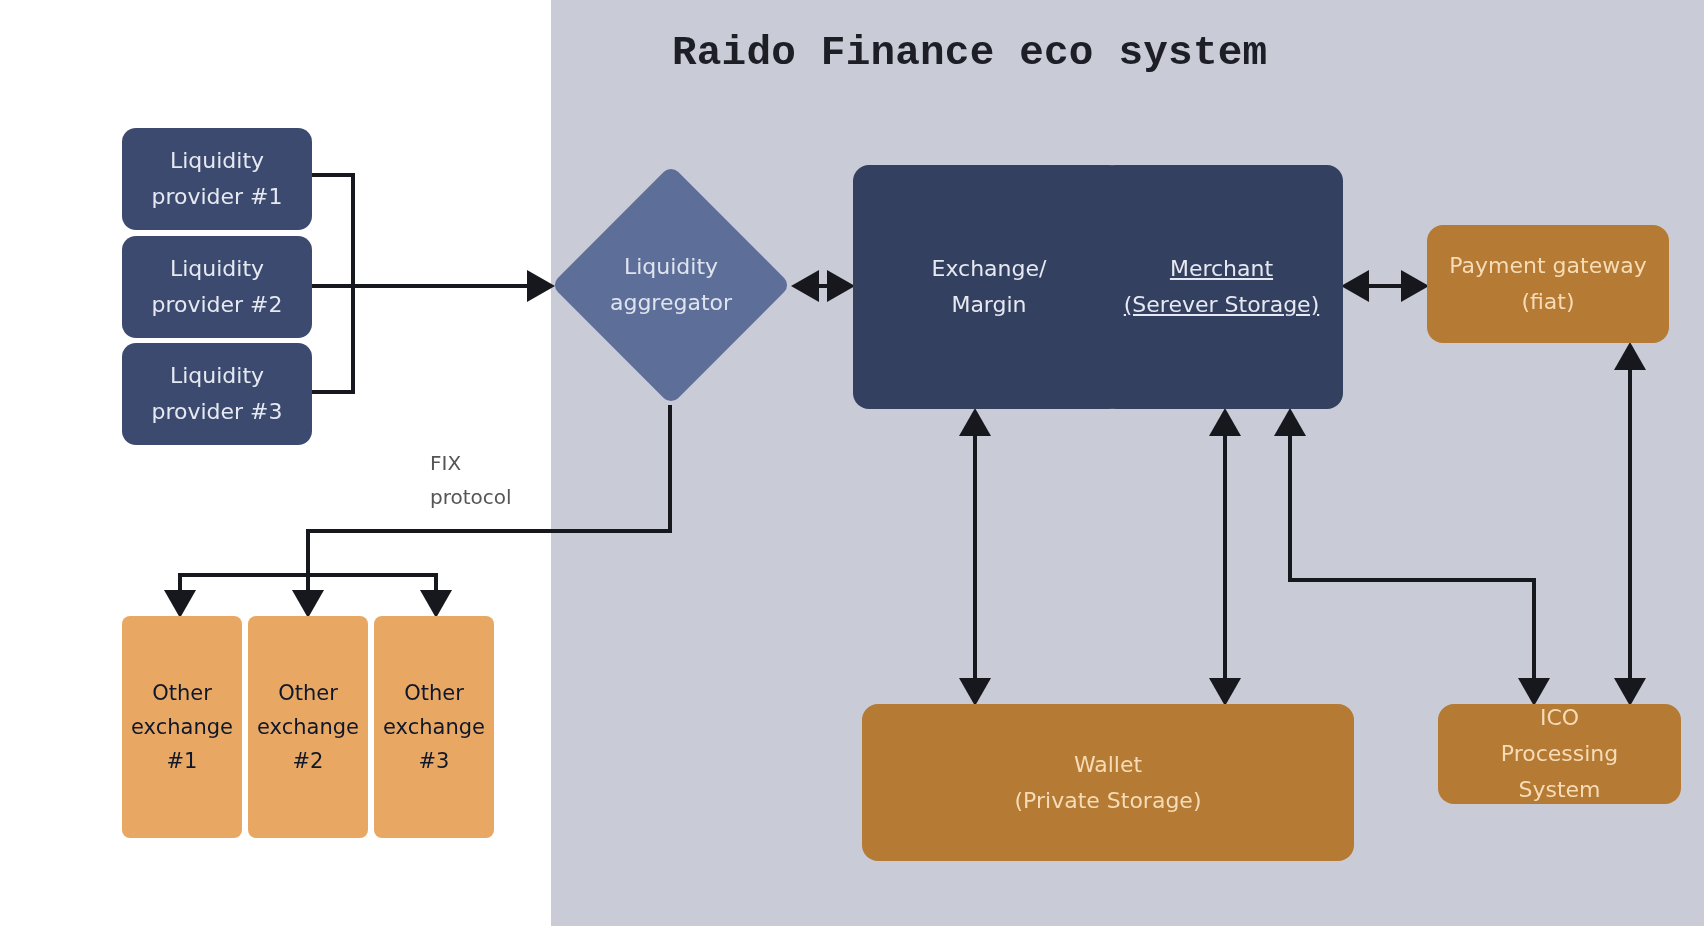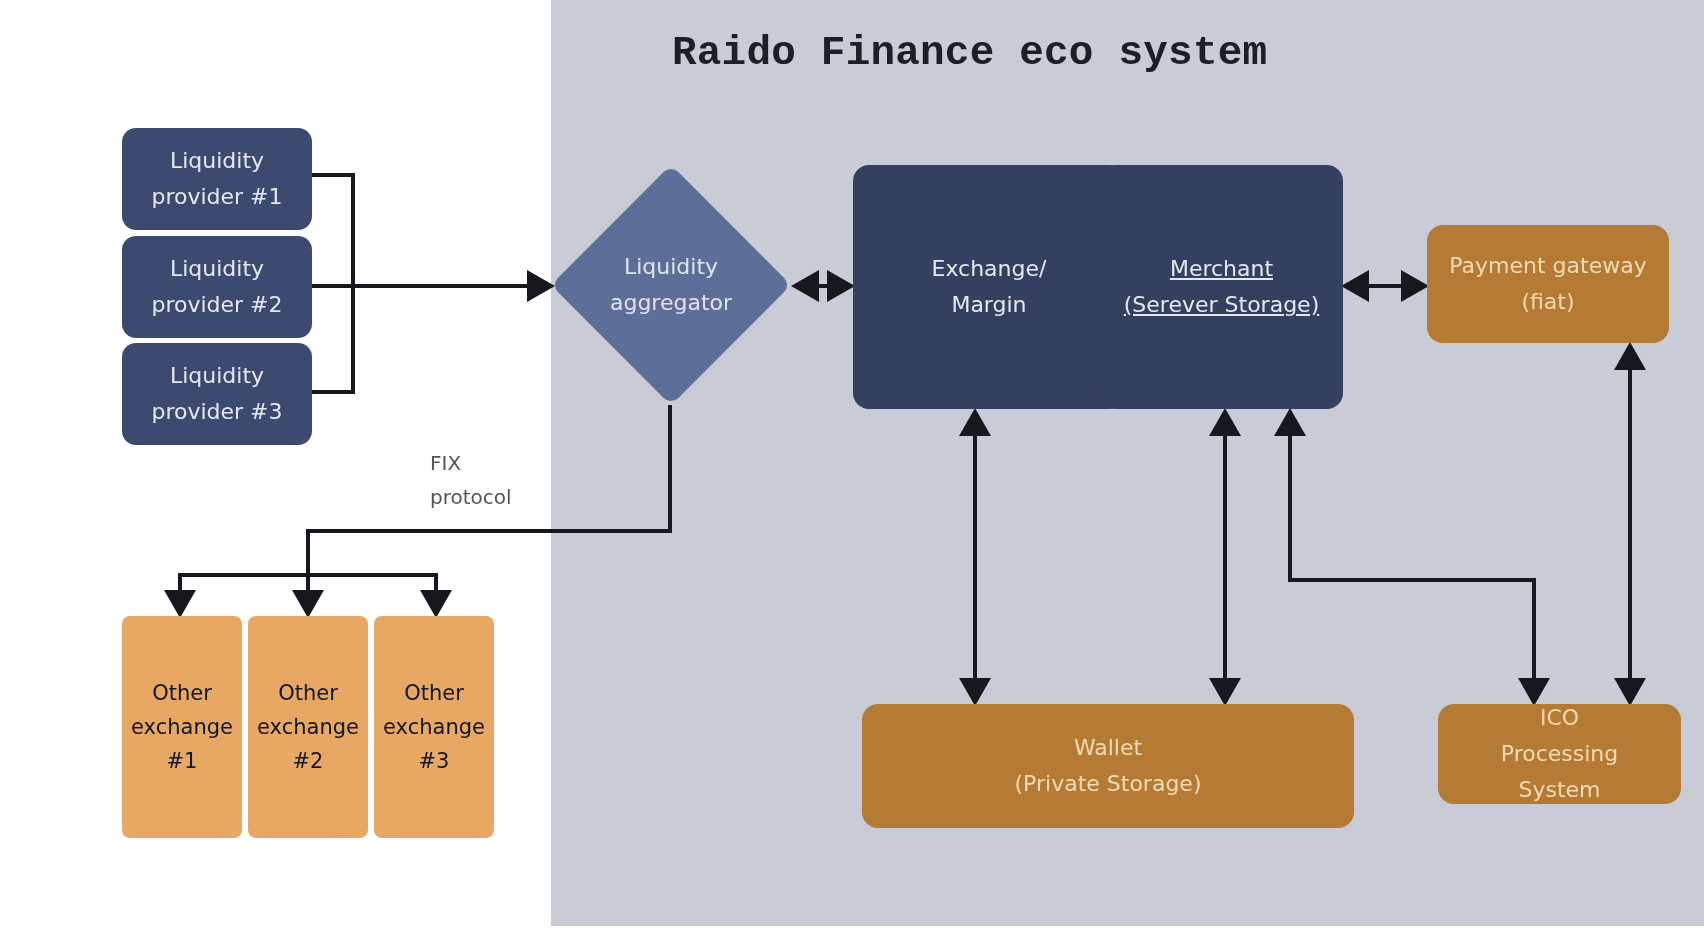--- a/index.html
+++ b/index.html
@@ -87,21 +87,21 @@
 <div class="node navy" style="left:1100px;top:165px;width:243px;height:244px;text-decoration:underline;">
   <span>Merchant
 (Serever Storage)</span>
 </div>
 
 <div class="node orange" style="left:1427px;top:225px;width:242px;height:118px;">
   <span>Payment gateway
 (fiat)</span>
 </div>
 
-<div class="node orange" style="left:862px;top:704px;width:492px;height:124px;">
+<div class="node orange" style="left:862px;top:704px;width:492px;height:157px;">
   <span>Wallet
 (Private Storage)</span>
 </div>
 <div class="node orange" style="left:1438px;top:704px;width:243px;height:100px;">
   <span>ICO
 Processing
 System</span>
 </div>
 
 <div class="fix">FIX

